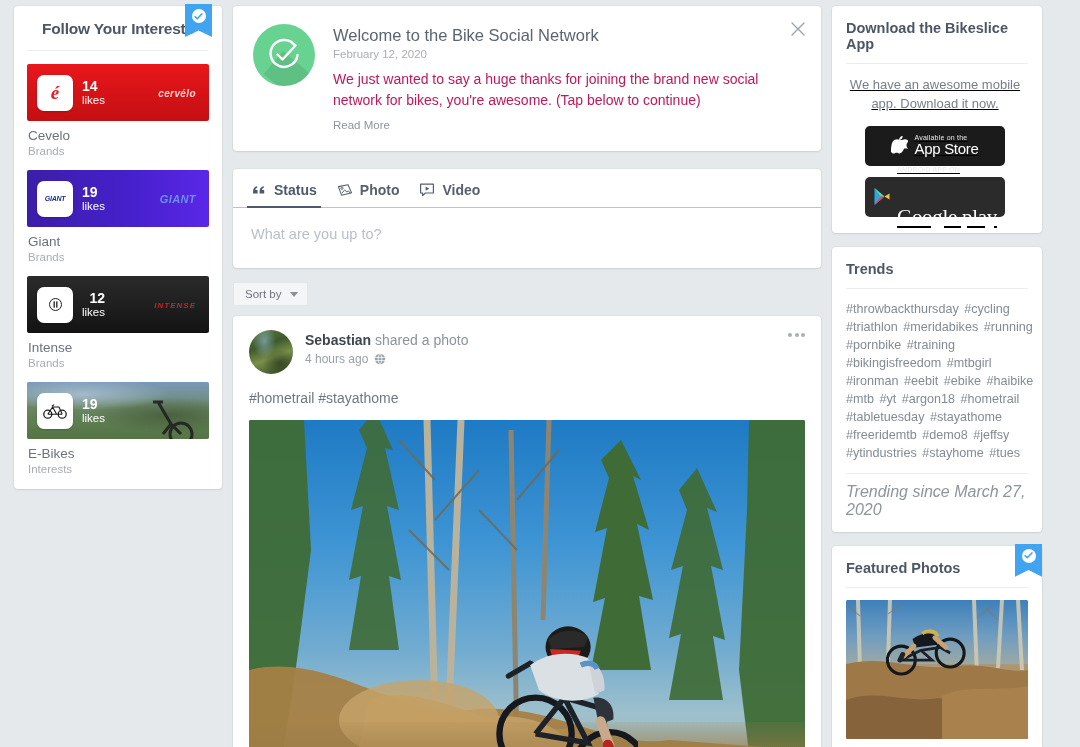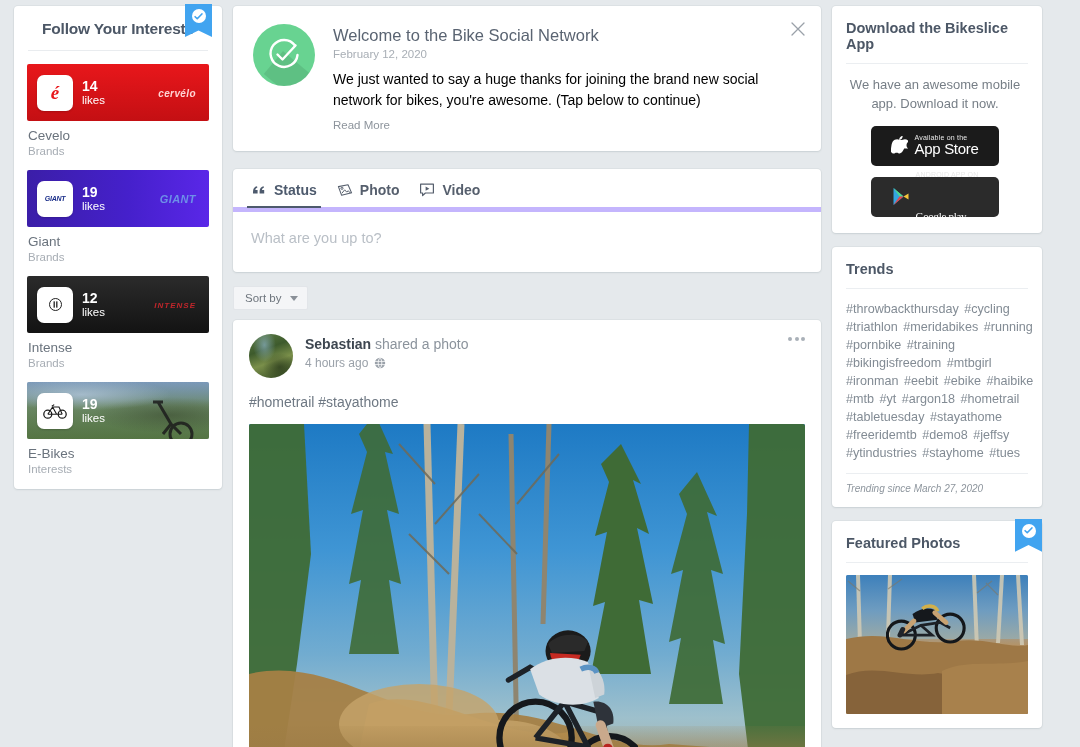--- a/index.html
+++ b/index.html
@@ -57,21 +57,21 @@
   .likes-lbl { font-size: 11.5px; display: block; }
   .brand-word {
     position: absolute; right: 13px; top: 50%; transform: translateY(-50%);
     font-size: 10px; font-weight: bold; font-style: italic; letter-spacing: .4px;
   }
   .interest-name { font-size: 13.5px; color: #6a737d; margin: 7px 0 2px 1px; }
   .interest-cat { font-size: 11.5px; color: #a7adb4; margin-left: 1px; }
 
   .bnr-cervelo { background: linear-gradient(180deg,#e8171b 0%,#c40f13 100%); }
   .bnr-giant   { background: linear-gradient(90deg,#3b1ea8 0%,#4520cb 55%,#5a27e8 100%); }
-  .bnr-intense { background: linear-gradient(180deg,#2b2b2b 0%,#131313 100%); }
+  .bnr-intense { background: linear-gradient(180deg,#2b2b2b 0%,#131313 100%); text-align: right; }
   .bnr-ebikes  { background: linear-gradient(180deg,#7d9bbd 0%,#6d8a6a 45%,#5c7f4f 100%); }
   .bnr-ebikes::before {
     content:""; position:absolute; inset:0;
     background:
       radial-gradient(ellipse 70% 40% at 30% 22%, rgba(180,200,220,.75), transparent 70%),
       radial-gradient(ellipse 60% 45% at 78% 58%, rgba(55,70,45,.55), transparent 70%),
       linear-gradient(180deg, rgba(120,150,180,.55) 0%, rgba(95,125,80,.2) 40%, rgba(80,110,60,.6) 100%);
   }
   .ebike-shape {
     position:absolute; right: 6px; bottom: -7px; width: 70px; height: 52px; opacity:.85;
@@ -87,30 +87,30 @@
     position: relative; overflow: hidden; display:flex; align-items:center; justify-content:center;
   }
   .wi-shadow {
     position: absolute; left: 30px; top: 27px; width: 70px; height: 30px;
     background: rgba(0,0,0,.09); transform: rotate(40deg); transform-origin: 0 0;
   }
   .wi-circle svg { position: relative; z-index: 2; width: 34px; height: 34px; }
   .welcome-body { flex: 1; padding-top: 2px; }
   .welcome-title { font-size: 16.5px; color: #5a6472; margin-bottom: 3px; }
   .welcome-date { font-size: 11.5px; color: #a8aeb5; margin-bottom: 9px; }
-  .welcome-text { font-size: 14px; color: #000000; line-height: 1.5; margin-bottom: 8px; }
+  .welcome-text { font-size: 14px; color: #be185d; line-height: 1.5; margin-bottom: 8px; }
   .welcome-more { font-size: 11.5px; color: #8d949c; cursor: pointer; }
   .close-x {
     position: absolute; right: 14px; top: 14px; width: 18px; height: 18px;
     cursor: pointer; color: #9aa1a9;
   }
   .close-x svg { width: 100%; height: 100%; display: block; }
 
   .composer { margin-bottom: 14px; }
-  .composer-tabs { display: flex; gap: 20px; padding: 13px 18px 0 18px; border-bottom: 5px solid #c4b5fd; }
+  .composer-tabs { display: flex; gap: 20px; padding: 13px 18px 0 18px; border-bottom: 1px solid #c4b5fd; }
   .ctab { display: flex; align-items: center; gap: 7px; padding-bottom: 9px; cursor: pointer;
           font-size: 14px; font-weight: bold; color: #565f6d; position: relative; }
   .ctab.active { color: #4d5a6d; }
   .ctab.active::after {
     content:""; position:absolute; left:-4px; right:-4px; bottom:-1px; height:2px; background:#4d5a6d;
   }
   .ctab svg { width: 16px; height: 16px; display:block; }
   .composer-input { padding: 18px 18px 26px 18px; font-size: 14.5px; color: #b9bfc6; cursor: text; }
 
   .sortrow { display: flex; justify-content: flex-start; padding: 0 0 10px 0; }
@@ -153,38 +153,38 @@
   .pp-ground { position:absolute; left:0; right:0; bottom:0; height:28%;
     background: linear-gradient(180deg, rgba(160,125,70,.1), #9a7a45 45%, #7d6135 100%); }
   .pp-rider { position:absolute; left:44%; top:44%; width: 26%; height: 42%; }
 
   
   .col-right { width: 210px; flex: 0 0 210px; }
   .r-card { margin-bottom: 14px; }
   .r-head { position: relative; padding: 14px 14px 0 14px; }
   .r-title { font-size: 14.5px; font-weight: bold; color: #4c5766; }
   .r-rule { height: 1px; background: #ebeef1; margin: 11px 14px 0 14px; }
-  .app-body { padding: 12px 16px 16px 12px; text-align: center; }
+  .app-body { padding: 12px 16px 16px 12px; text-align: center; text-decoration: underline; }
   .app-text { font-size: 13px; color: #767e86; line-height: 1.45; margin-bottom: 12px; }
   .store-btn {
     height: 40px; border-radius: 5px; background: #1b1b1b; margin: 0 auto 11px auto;
-    width: 128px; display: flex; align-items: center; justify-content: center; gap: 6px;
+    width: 140px; display: flex; align-items: center; justify-content: center; gap: 6px;
     cursor: pointer; padding: 0 8px;
   }
   .store-btn:last-child { margin-bottom: 0; background: #2b2b2b; }
   .store-txt { text-align: left; line-height: 1.05; }
   .store-small { font-size: 7px; color: #e8e8e8; display: block; letter-spacing: .2px; }
   .store-big { font-size: 15px; color: #fff; display: block; letter-spacing: -.3px; }
-  .store-big.gp { font-family: "Liberation Serif", serif; font-size: 11px; margin-top: 33px; }
+  .store-big.gp { font-family: "Liberation Serif", serif; font-size: 21px; margin-top: 33px; }
   .apple svg { width: 17px; height: 20px; display:block; }
   .gplay svg { width: 18px; height: 19px; display:block; }
 
   .trends-body { padding: 11px 4px 0 14px; font-size: 12.6px; color: #828b94; line-height: 1.43; }
   .trends-body span { margin-right: 2px; }
-  .trends-foot { font-size: 10px; font-style: italic; color: #8d959d; padding: 9px 12px 13px 14px; }
+  .trends-foot { font-size: 16px; font-style: italic; color: #8d959d; padding: 9px 12px 13px 14px; }
   .trends-rule { height:1px; background:#ebeef1; margin: 11px 14px 0 14px; }
 
   .feat-body { padding: 12px 14px 14px 14px; }
   .feat-photo {
     height: 139px; border-radius: 2px; overflow: hidden; position: relative;
     background: linear-gradient(180deg,#5b8fc0 0%,#86a6bd 32%,#b79262 52%,#8d6a3e 100%);
   }
   .fp-sky{position:absolute;left:0;right:0;top:0;height:46%;
     background:linear-gradient(180deg,#3d80bb 0%,#6e9cc0 55%,#9aa9a6 100%);}
   .fp-rider{position:absolute;left:22%;top:14%;width:46%;height:46%;}

